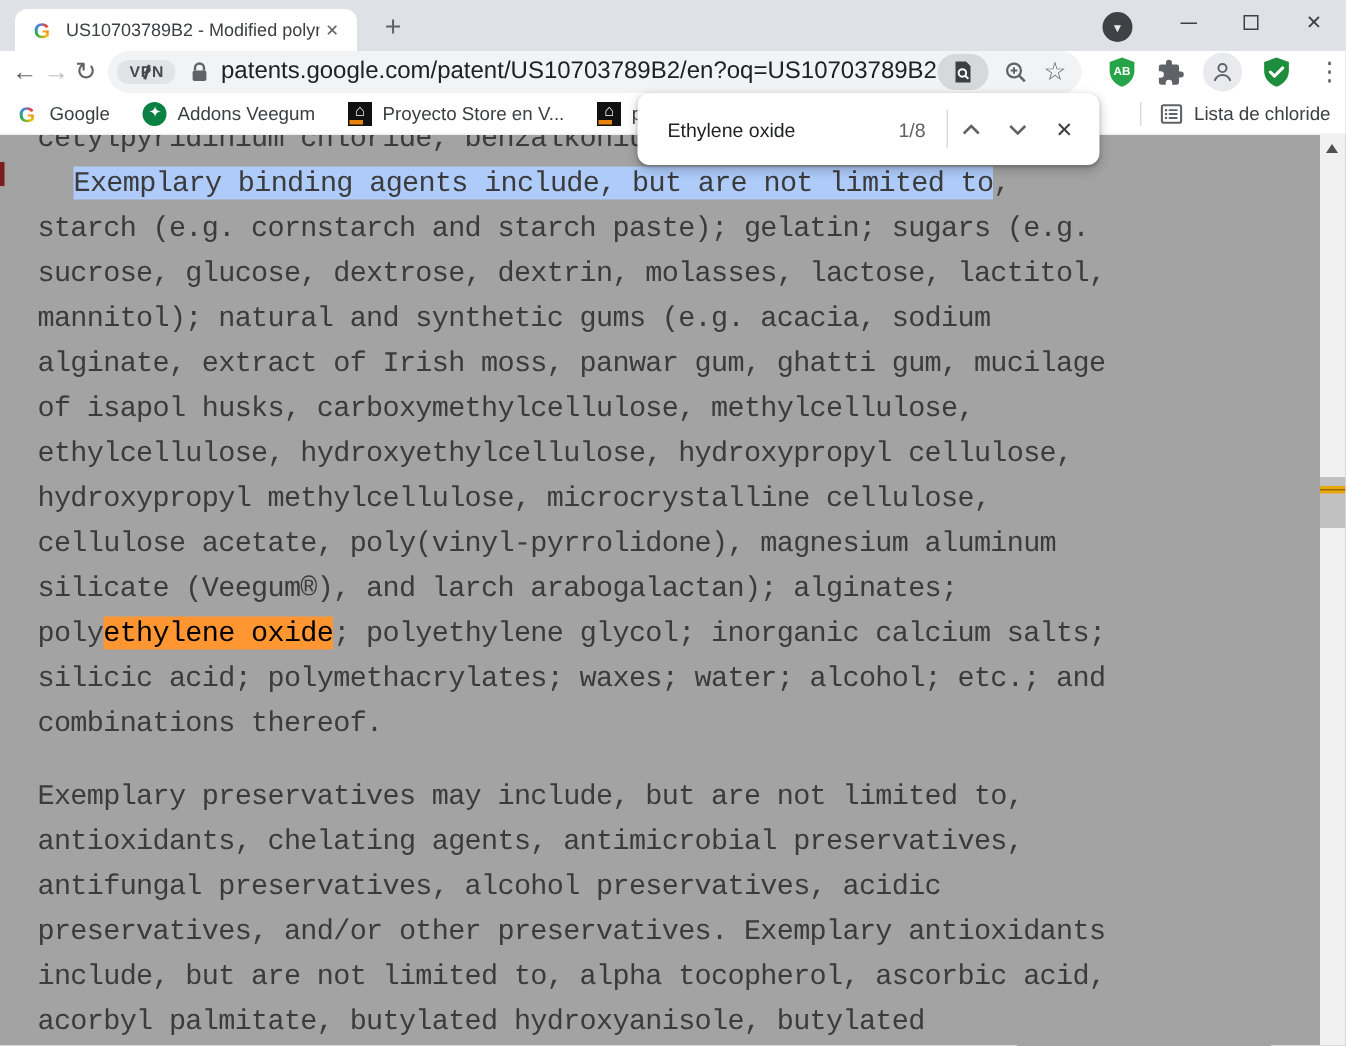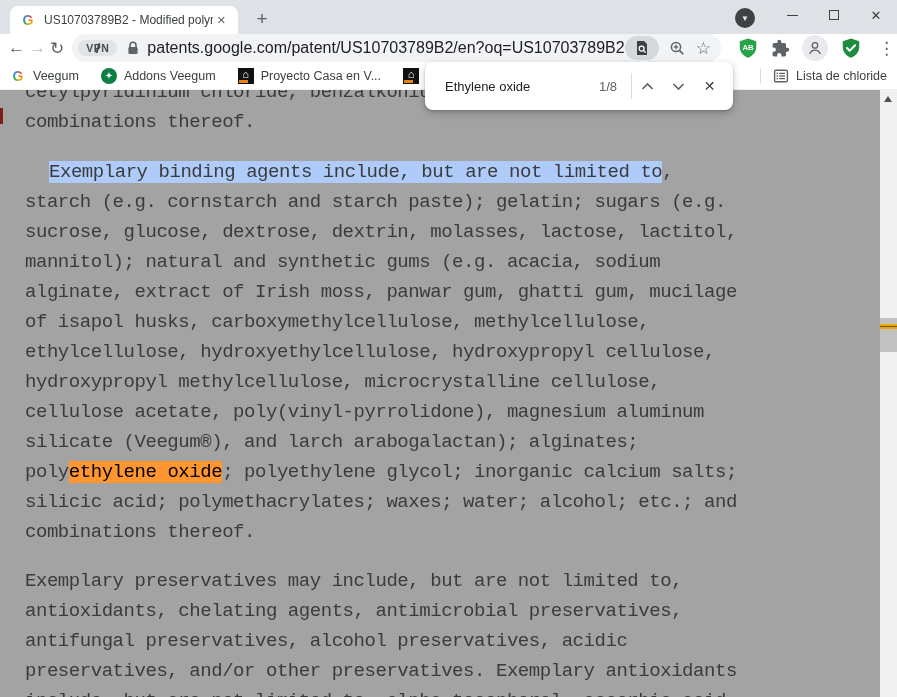--- a/index.html
+++ b/index.html
@@ -183,29 +183,29 @@
           </svg>
       </span>
       <span class="kebab">⋮</span>
     </div>
   </div>
 
   <div class="bookmarks">
     <span id="bookmarks-items" style="display:flex;align-items:center;">
         <span class="bm-item">
           <span class="bm-g">G</span>
-          <span class="bm-label">Veegum</span>
+          <span class="bm-label">Google</span>
         </span>
         <span class="bm-item">
           <span class="bm-addons">✦</span>
           <span class="bm-label">Addons Veegum</span>
         </span>
         <span class="bm-item">
           <span class="bm-casa">⌂</span>
-          <span class="bm-label">Proyecto Casa en V...</span>
+          <span class="bm-label">Proyecto Store en V...</span>
         </span>
         <span class="bm-item">
           <span class="bm-casa">⌂</span>
           <span class="bm-label">para v</span>
         </span>
       </span>
     <span class="bm-spacer"></span>
     <span class="bm-divider"></span>
     <span class="reading-list">
       <svg width="16" height="16" viewBox="0 0 16 16">
@@ -237,21 +237,20 @@
     </span>
     <span class="find-btn">
       <span class="find-close">✕</span>
     </span>
   </div>
 
   <div class="page">
     <div class="left-marker"></div>
     <div class="content" id="content">
         <p class="para clipped"><span>cetylpyridinium chloride, benzalkonium chloride,</span></p>
-        <p class="para tight"><span>combinations thereof.</span></p>
         <p class="para"><span class="hl-sel">Exemplary binding agents include, but are not limited to</span><span>, starch (e.g. cornstarch and starch paste); gelatin; sugars (e.g. sucrose, glucose, dextrose, dextrin, molasses, lactose, lactitol, mannitol); natural and synthetic gums (e.g. acacia, sodium alginate, extract of Irish moss, panwar gum, ghatti gum, mucilage of isapol husks, carboxymethylcellulose, methylcellulose, ethylcellulose, hydroxyethylcellulose, hydroxypropyl cellulose, hydroxypropyl methylcellulose, microcrystalline cellulose, cellulose acetate, poly(vinyl-pyrrolidone), magnesium aluminum silicate (Veegum®), and larch arabogalactan); alginates; poly</span><span class="hl-find">ethylene oxide</span><span>; polyethylene glycol; inorganic calcium salts; silicic acid; polymethacrylates; waxes; water; alcohol; etc.; and combinations thereof.</span></p>
         <p class="para"><span>Exemplary preservatives may include, but are not limited to, antioxidants, chelating agents, antimicrobial preservatives, antifungal preservatives, alcohol preservatives, acidic preservatives, and/or other preservatives. Exemplary antioxidants include, but are not limited to, alpha tocopherol, ascorbic acid, acorbyl palmitate, butylated hydroxyanisole, butylated hydroxytoluene, monothioglycerol, potassium metabisulfite, propionic acid, propyl gallate, sodium ascorbate, sodium bisulfite, sodium metabisulfite, and/or sodium sulfite. Exemplary chelating agents include</span></p>
       </div>
     <div class="scrollbar">
       <div class="sb-up"></div>
       <div class="sb-thumb"></div>
       <div class="sb-find-marker"></div>
     </div>
   </div>
 

